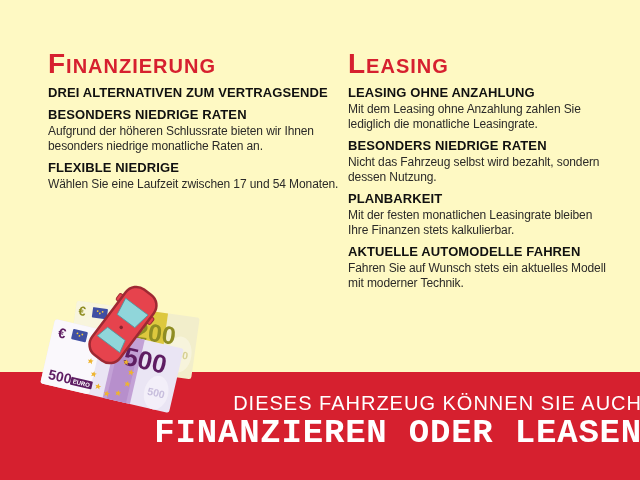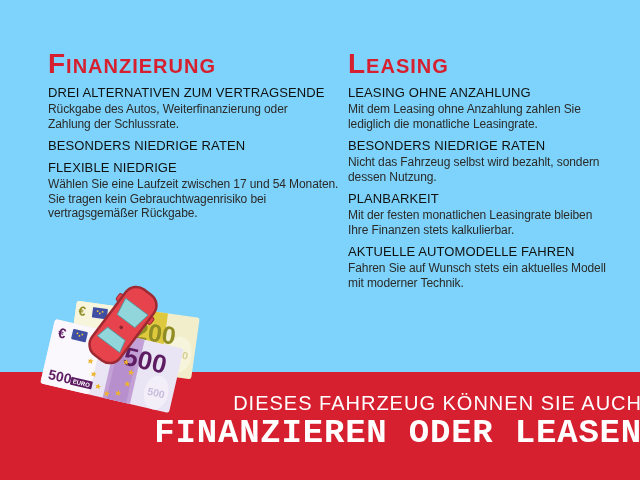--- a/index.html
+++ b/index.html
@@ -3,29 +3,29 @@
 <meta charset="utf-8">
 <style>
   :root{
     --red:#d6202f;
     --ink:#111110;
     --body-ink:#2b2a28;
   }
   html,body{margin:0;padding:0;}
   body{width:640px;height:480px;overflow:hidden;background:#fff;
        font-family:"Liberation Sans", sans-serif;}
-  .page{position:relative;width:640px;height:480px;background:#7dd3fc;overflow:hidden;}
+  .page{position:relative;width:640px;height:480px;background:#fef9c3;overflow:hidden;}
 
   
   .col{position:absolute;top:50px;width:300px;}
   .col-left{left:48px;}
   .col-right{left:348px;}
   .col-title{margin:0;font-size:28px;line-height:28px;font-weight:bold;
              font-variant:small-caps;color:var(--red);letter-spacing:1px;}
-  .sec-h{margin:7px 0 2px 0;font-size:13px;line-height:15px;font-weight:normal;
+  .sec-h{margin:7px 0 2px 0;font-size:13px;line-height:15px;font-weight:bold;
          color:var(--ink);letter-spacing:0.1px;}
   .sec-b{margin:0;font-size:12px;line-height:14.5px;color:var(--body-ink);
          white-space:pre-line;letter-spacing:-0.1px;}
 
   
   .banner{position:absolute;left:0;top:372px;width:628px;height:108px;
           background:var(--red);z-index:1;padding-left:40px;}
   .banner-inner{position:absolute;right:26px;top:18px;text-align:right;color:#fff;}
   .banner-line1{font-size:20px;line-height:27px;font-weight:500;letter-spacing:1px;}
   .banner-line2{font-size:34px;line-height:32px;font-weight:800;letter-spacing:0.8px;font-family:Liberation Mono, monospace;}
@@ -36,33 +36,31 @@
 </head>
 <body>
 
 <div class="page">
 
   <div class="col col-left">
     <h1 class="col-title">Finanzierung</h1>
 
     <div class="section">
       <h2 class="sec-h">DREI ALTERNATIVEN ZUM VERTRAGSENDE</h2>
-      <p class="sec-b">Rückgabe des Autos, Weiterfinanzierung oder
-Zahlung der Schlussrate.</p>
     </div>
     <div class="section">
       <h2 class="sec-h">BESONDERS NIEDRIGE RATEN</h2>
+      <p class="sec-b">Aufgrund der höheren Schlussrate bieten wir Ihnen
+besonders niedrige monatliche Raten an.</p>
     </div>
     <div class="section">
       <h2 class="sec-h">FLEXIBLE NIEDRIGE</h2>
       <p class="sec-b">Wählen Sie eine Laufzeit zwischen 17 und 54 Monaten.</p>
     </div>
     <div class="section">
-      <p class="sec-b">Sie tragen kein Gebrauchtwagenrisiko bei
-vertragsgemäßer Rückgabe.</p>
     </div>
   </div>
 
   <div class="col col-right">
     <h1 class="col-title">Leasing</h1>
 
     <div class="section">
       <h2 class="sec-h">LEASING OHNE ANZAHLUNG</h2>
       <p class="sec-b">Mit dem Leasing ohne Anzahlung zahlen Sie
 lediglich die monatliche Leasingrate.</p>

